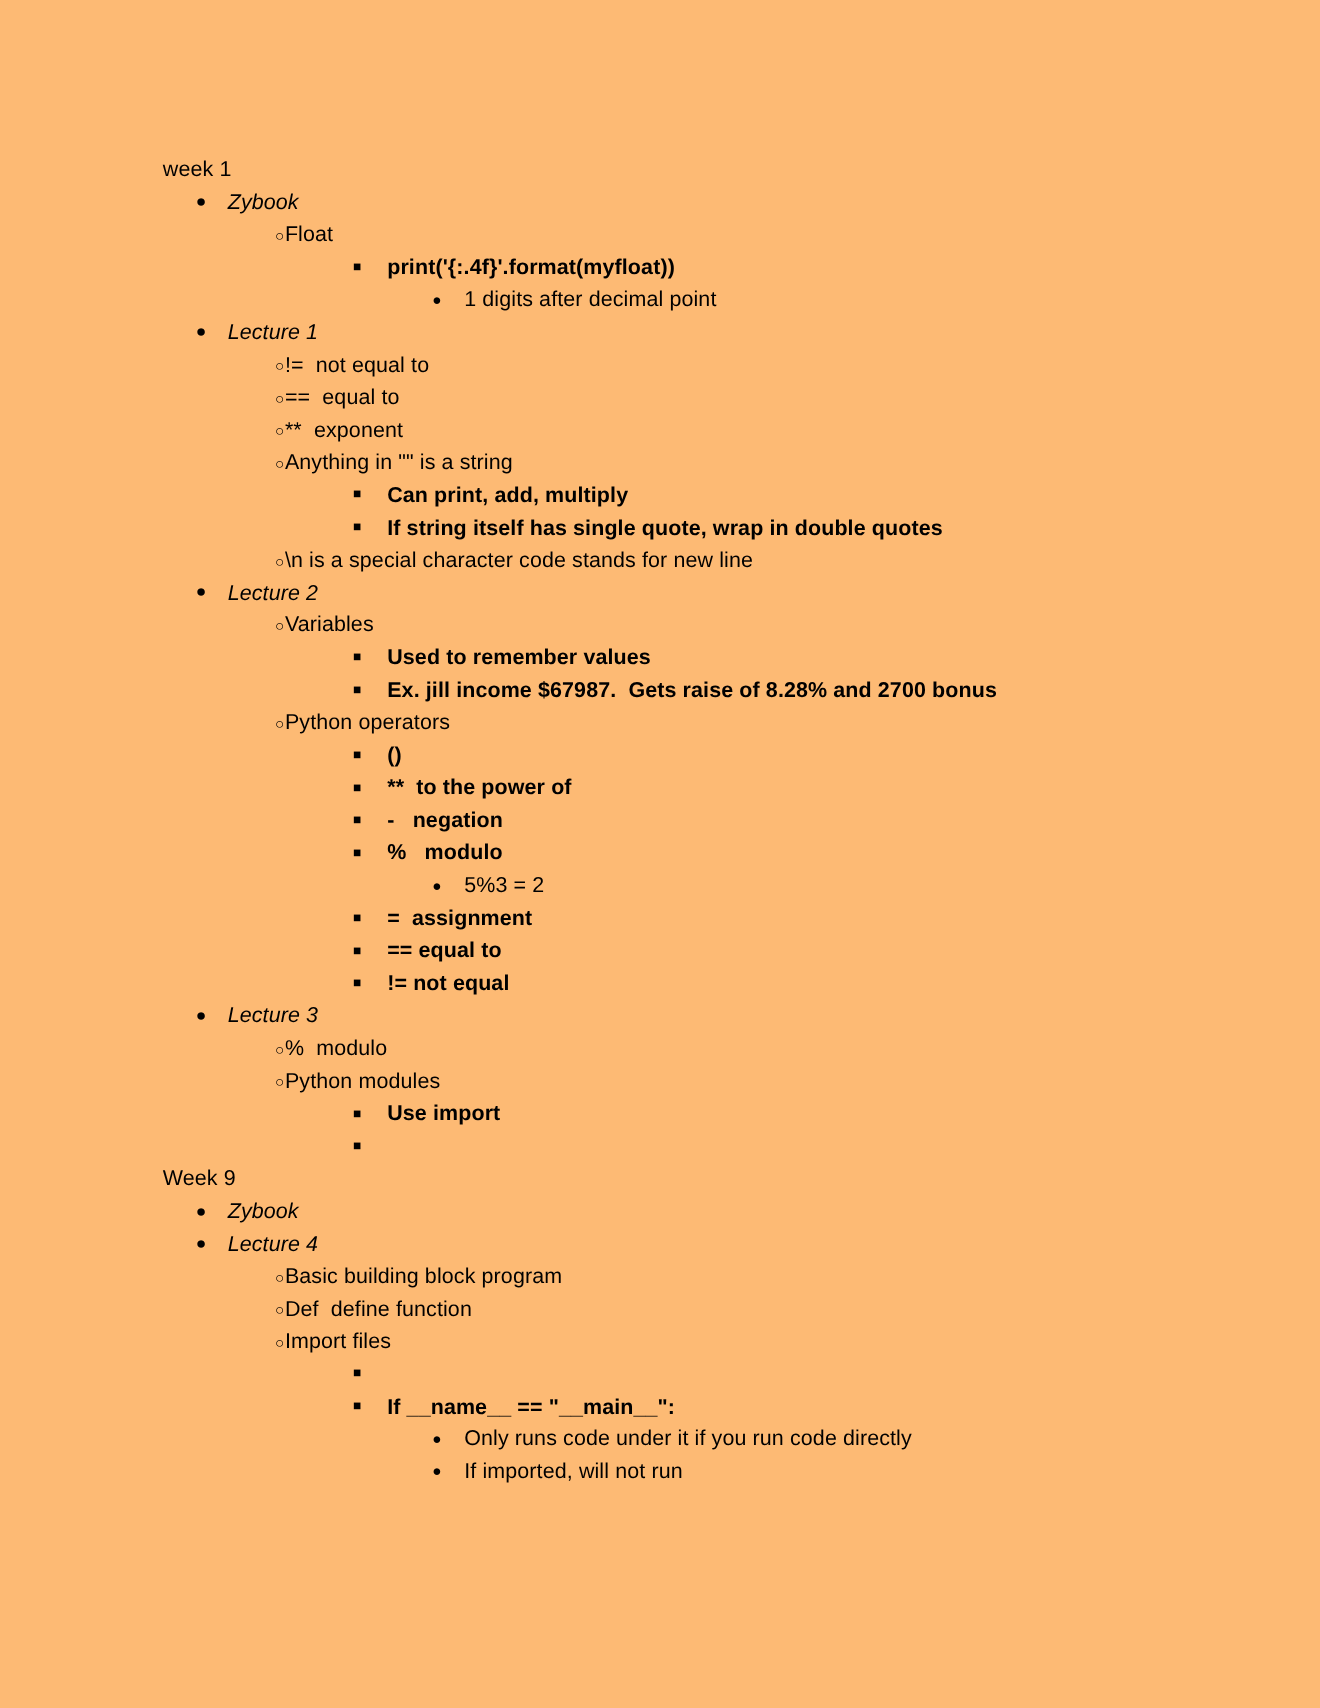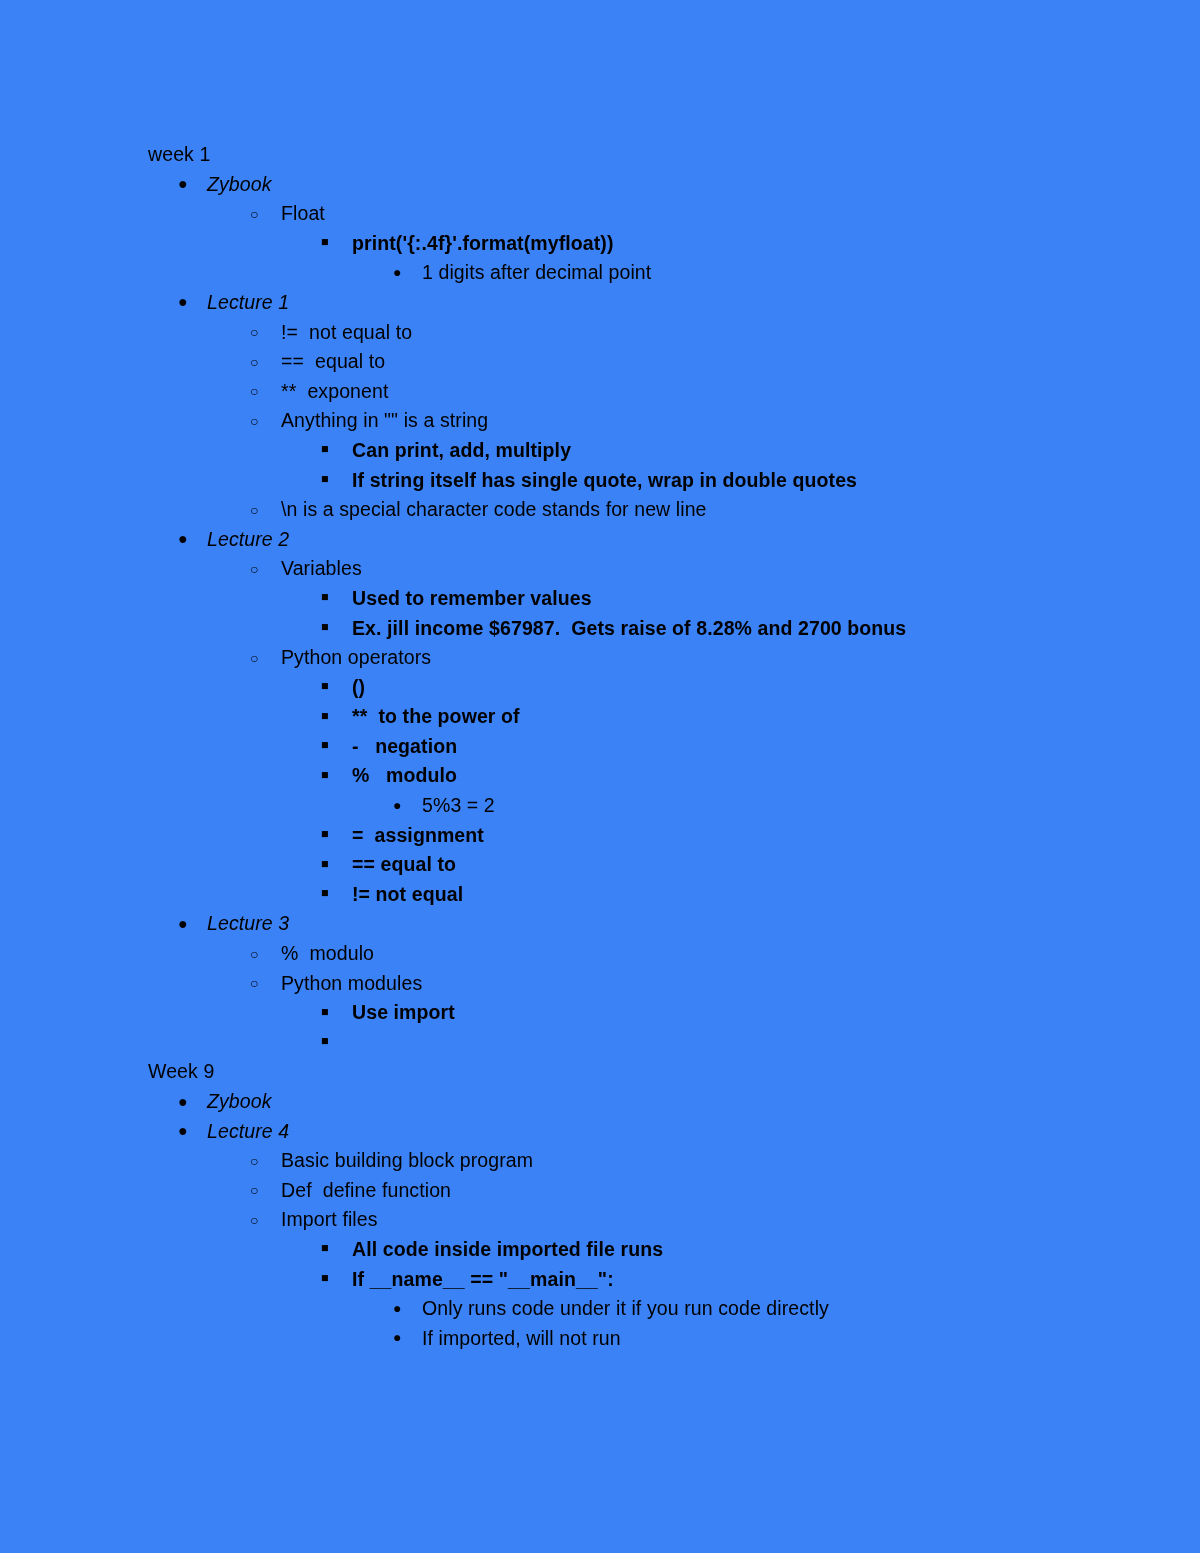--- a/index.html
+++ b/index.html
@@ -16,21 +16,21 @@
     color: #000000;
     -webkit-font-smoothing: antialiased;
   }
 
   #page {
     position: absolute;
     left: 0;
     top: 0;
     width: 1200px;
     height: 1553px;
-    background: #3b82f6;
+    background: #fdba74;
     overflow: hidden;
   }
 
   #outline {
     position: absolute;
     left: 148px;
     top: 140px;
     width: 1000px;
   }
 
@@ -57,21 +57,21 @@
     white-space: pre;
   }
 
   
   .lvl0 .txt { left: 0px; }
 
   .lvl1 .bullet { left: 30px; font-size: 16px; }
   .lvl1 .txt    { left: 59px; font-style: italic; }
 
   .lvl2 .bullet { left: 102px; font-size: 14px; }
-  .lvl2 .txt    { left: 133px; text-align: center; }
+  .lvl2 .txt    { left: 111px; text-align: center; }
 
   .lvl3 .bullet { left: 173px; font-size: 12.5px; }
   .lvl3 .txt    { left: 204px; font-weight: bold; }
 
   .lvl4 .bullet { left: 245px; font-size: 14px; }
   .lvl4 .txt    { left: 274px; }
 
   
   .lvl1 .bullet, .lvl4 .bullet { top: -0.5px; }
   .lvl2 .bullet { top: 0.5px; }
@@ -112,18 +112,18 @@
       <div class="line lvl2"><span class="bullet">○</span><span class="txt">%  modulo</span></div>
       <div class="line lvl2"><span class="bullet">○</span><span class="txt">Python modules</span></div>
       <div class="line lvl3"><span class="bullet">■</span><span class="txt">Use import</span></div>
       <div class="line lvl3"><span class="bullet">■</span></div>
       <div class="line lvl0"><span class="txt">Week 9</span></div>
       <div class="line lvl1"><span class="bullet">●</span><span class="txt">Zybook</span></div>
       <div class="line lvl1"><span class="bullet">●</span><span class="txt">Lecture 4</span></div>
       <div class="line lvl2"><span class="bullet">○</span><span class="txt">Basic building block program</span></div>
       <div class="line lvl2"><span class="bullet">○</span><span class="txt">Def  define function</span></div>
       <div class="line lvl2"><span class="bullet">○</span><span class="txt">Import files</span></div>
-      <div class="line lvl3"><span class="bullet">■</span><span class="txt">All code inside imported file runs</span></div>
+      <div class="line lvl3"><span class="bullet">■</span></div>
       <div class="line lvl3"><span class="bullet">■</span><span class="txt">If __name__ == "__main__":</span></div>
       <div class="line lvl4"><span class="bullet">●</span><span class="txt">Only runs code under it if you run code directly</span></div>
       <div class="line lvl4"><span class="bullet">●</span><span class="txt">If imported, will not run</span></div>
     </div>
 </div>
 
 </body></html>

